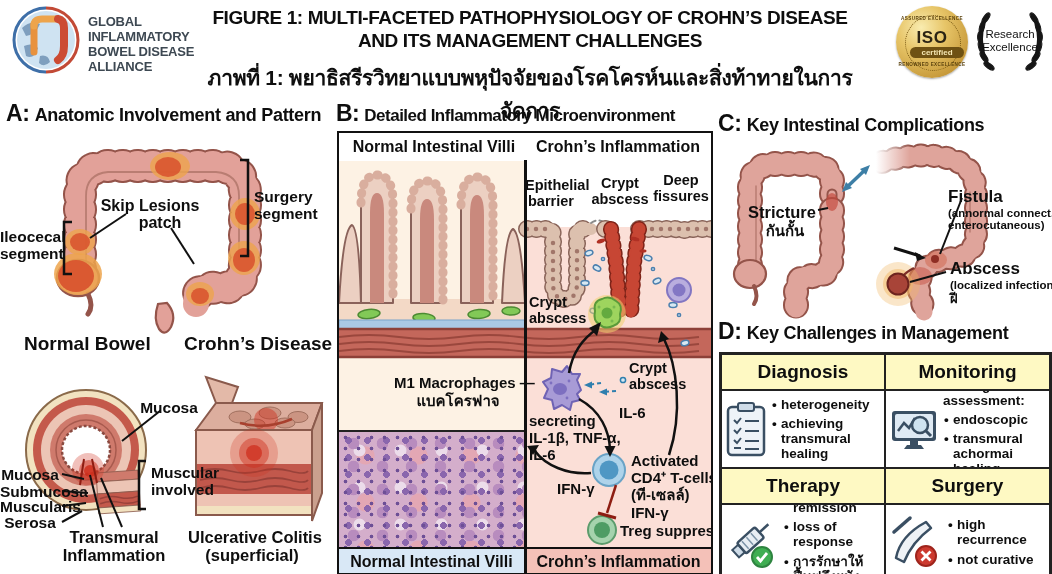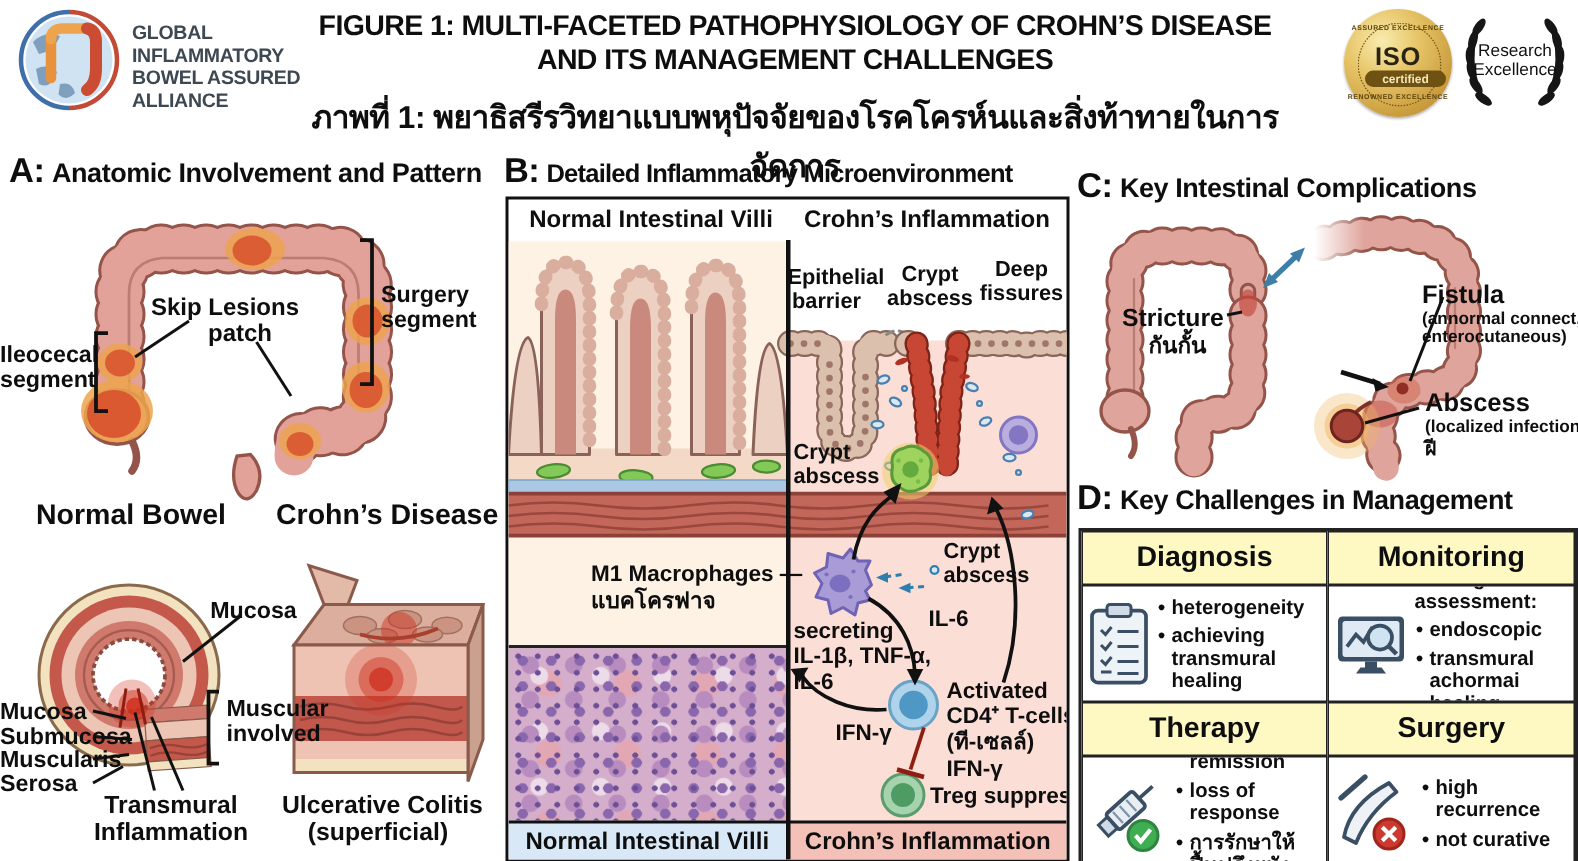--- a/index.html
+++ b/index.html
@@ -1,21 +1,21 @@
 <!DOCTYPE html>
 <html><head>
 <meta charset="utf-8">
 <style>
   html,body{margin:0;padding:0}
   body{width:1052px;height:574px;position:relative;background:#fff;color:#0e0e0e;
        font-family:"Liberation Sans",sans-serif;overflow:hidden}
   .abs{position:absolute}
   .lbl{position:absolute;font-weight:700;line-height:1.1;white-space:nowrap;color:#0e0e0e}
   .ctr{text-align:center}
-  .rt{text-align:left}
+  .rt{text-align:center}
   .panel-title{position:absolute;font-weight:700;white-space:nowrap;letter-spacing:-.3px}
   .panel-title .big{font-size:23px;margin-right:5px}
   .panel-title .txt{font-size:18px}
   svg.art{position:absolute;overflow:visible;pointer-events:none}
   
   #logo-text div{font-size:13px;font-weight:700;color:#3d4852;line-height:15px;letter-spacing:-.2px}
   #title-block{position:absolute;left:196px;top:6px;width:668px;text-align:center}
   #title-block .t1{font-size:19px;font-weight:700;letter-spacing:-.4px;line-height:23px}
   #title-block .t2{font-size:21px;font-weight:700;margin-top:9px;letter-spacing:-.3px}
   
@@ -75,21 +75,21 @@
     <path d="M10 22 Q18 14 28 18 Q24 28 14 30 Z" fill="#7f9fbe"></path>
     <path d="M12 40 Q20 36 26 42 Q22 54 14 50 Z" fill="#7f9fbe"></path>
     <path d="M28 50 Q36 48 38 56 Q32 62 27 57 Z" fill="#7f9fbe"></path>
     <path d="M22 18 L22 46" fill="none" stroke="#e8923e" stroke-width="7" stroke-linecap="round"></path>
     <path d="M22 20 Q22 13 30 13 L44 13" fill="none" stroke="#eda44c" stroke-width="7" stroke-linecap="round"></path>
     <path d="M46 13 Q52 14 52 22 L52 40 Q52 50 46 54" fill="none" stroke="#cc4b33" stroke-width="8" stroke-linecap="round"></path>
   </svg>
   <div id="logo-text" class="abs" style="left:88px;top:14px">
     <div>GLOBAL</div>
     <div>INFLAMMATORY</div>
-    <div>BOWEL ASSURED</div>
+    <div>BOWEL DISEASE</div>
     <div>ALLIANCE</div>
   </div>
   <div id="title-block">
     <div class="t1">FIGURE 1: MULTI-FACETED PATHOPHYSIOLOGY OF CROHN’S DISEASE</div>
     <div class="t1">AND ITS MANAGEMENT CHALLENGES</div>
     <div class="t2">ภาพที่ 1: พยาธิสรีรวิทยาแบบพหุปัจจัยของโรคโครห์นและสิ่งท้าทายในการจัดการ</div>
   </div>
   <div id="iso-badge">
     <div class="inner"></div>
     <div class="ringtext" style="top:10px">ASSURED EXCELLENCE</div>

